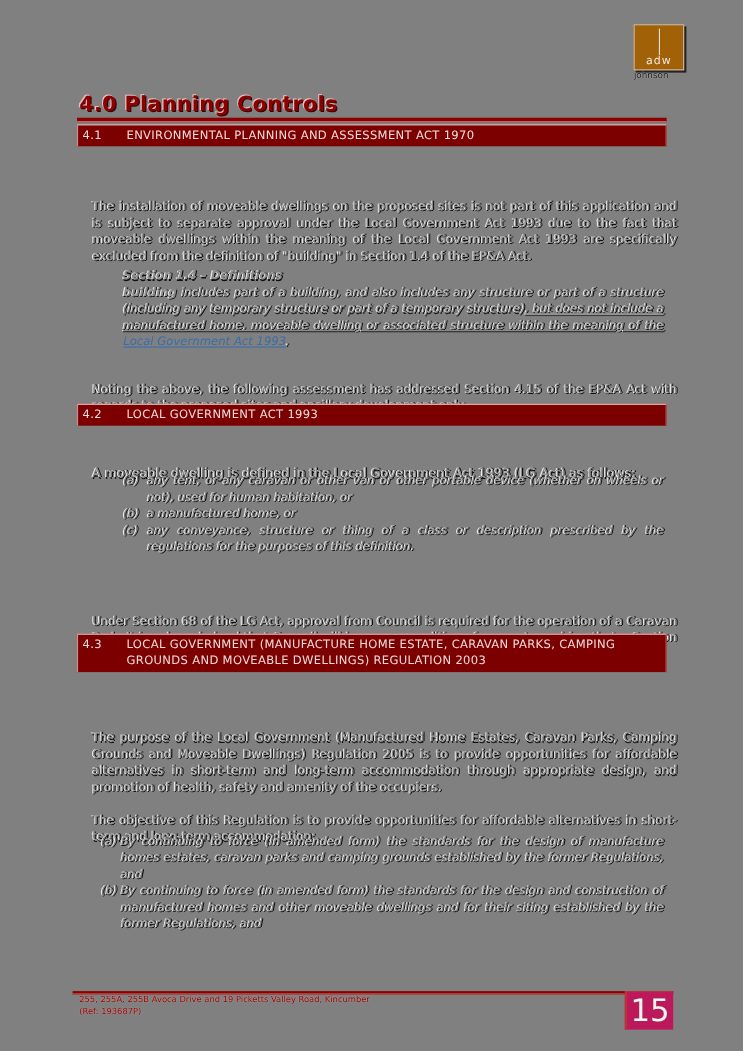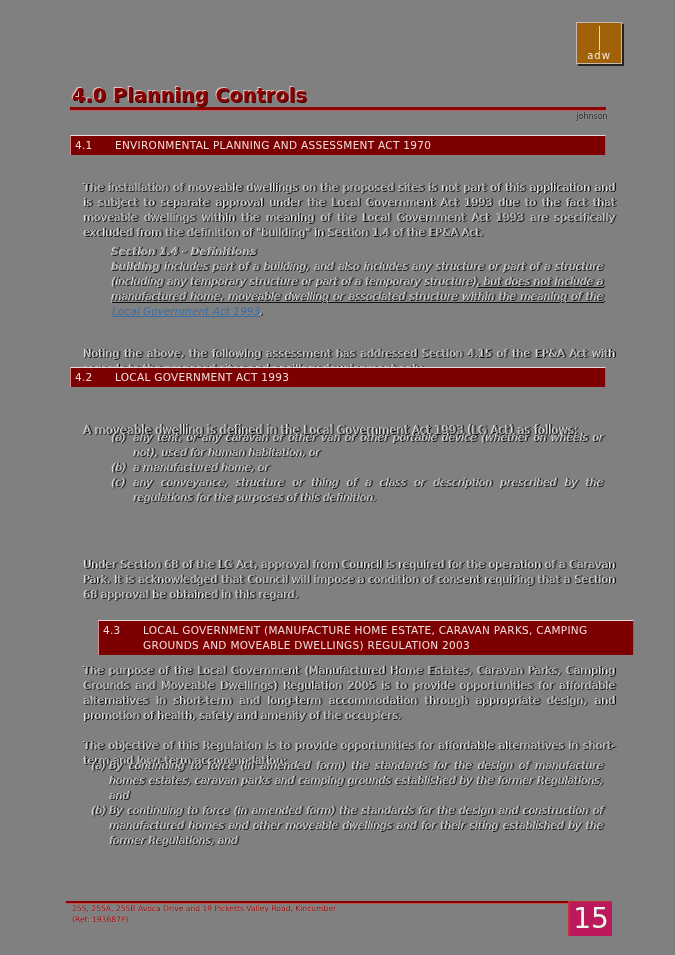--- a/index.html
+++ b/index.html
@@ -27,21 +27,20 @@
     }
     .logo .letters {
       position: absolute; left: 2px; right: 2px; bottom: 2px;
       font-size: 10px; color: #f3e7e1; text-align: center; letter-spacing: 1px;
       font-family: "DejaVu Sans", sans-serif;
     }
     .logo-sub {
       position: absolute; left: 567px; top: 64px; width: 50px;
       font-size: 8px; text-align: center; color: #111; font-family: "DejaVu Sans", sans-serif;
       text-shadow: 0 0 1px #ddd;
-      margin-top: 48px;
     }
     .page-title {
       position: absolute; left: 72px; top: 84px;
       font-size: 19px; font-weight: bold; color: #8b0000;
       text-shadow: -1px -1px 0 #e5c0c0, 1px 1px 0 #3a0000;
       letter-spacing: 0.2px;
     }
     .title-rule {
       position: absolute; left: 70px; top: 107px; width: 536px; height: 3px;
       background: #8b0000; border-bottom: 1px solid #c06060;
@@ -96,21 +95,21 @@
 
 <div class="logo">
   <div class="bar"></div>
   <div class="letters">adw</div>
 </div>
 <div class="logo-sub">johnson</div>
 
 <div class="page-title">4.0  Planning Controls</div>
 <div class="title-rule"></div>
 
-<div class="section-bar" style="top:135px;">
+<div class="section-bar" style="top:113px;">
   <span class="num">4.1</span>
   <span class="ttl">ENVIRONMENTAL PLANNING AND ASSESSMENT ACT 1970</span>
 </div>
 
 <div class="para txt" style="top:156px;">The installation of moveable dwellings on the proposed sites is not part of this application and is subject to separate approval under the Local Government Act 1993 due to the fact that moveable dwellings within the meaning of the Local Government Act 1993 are specifically excluded from the definition of "building" in Section 1.4 of the EP&amp;A Act.</div>
 
 <div class="indent txt" style="top:234px;">
   <div class="bold ital">Section 1.4 – Definitions</div>
   <div class="ital"><span class="bold">building</span><span> includes part of a building, and also includes any structure or part of a structure (including any temporary structure or part of a temporary structure)</span><span class="under">, but does not include a manufactured home, moveable dwelling or associated structure within the meaning of the </span><a class="link">Local Government Act 1993</a><span>.</span></div>
 </div>
@@ -134,21 +133,21 @@
     <span class="body">a manufactured home, or</span>
   </div>
   <div class="list-item ital">
     <span class="lbl">(c)</span>
     <span class="body">any conveyance, structure or thing of a class or description prescribed by the regulations for the purposes of this definition.</span>
   </div>
 </div>
 
 <div class="para txt" style="top:533px;">Under Section 68 of the LG Act, approval from Council is required for the operation of a Caravan Park. It is acknowledged that Council will impose a condition of consent requiring that a Section 68 approval be obtained in this regard.</div>
 
-<div class="section-bar" style="top:620px;margin-left:28px;">
+<div class="section-bar" style="top:576px;">
   <span class="num">4.3</span>
   <span class="ttl">LOCAL GOVERNMENT (MANUFACTURE HOME ESTATE, CARAVAN PARKS, CAMPING GROUNDS AND MOVEABLE DWELLINGS) REGULATION 2003</span>
 </div>
 
 <div class="para txt" style="top:639px;">The purpose of the Local Government (Manufactured Home Estates, Caravan Parks, Camping Grounds and Moveable Dwellings) Regulation 2005 is to provide opportunities for affordable alternatives in short-term and long-term accommodation through appropriate design, and promotion of health, safety and amenity of the occupiers.</div>
 
 <div class="para txt" style="top:714px;">The objective of this Regulation is to provide opportunities for affordable alternatives in short-term and long-term accommodation:</div>
 
 <div class="list2 txt" style="top:758px;">
   <div class="list-item">

